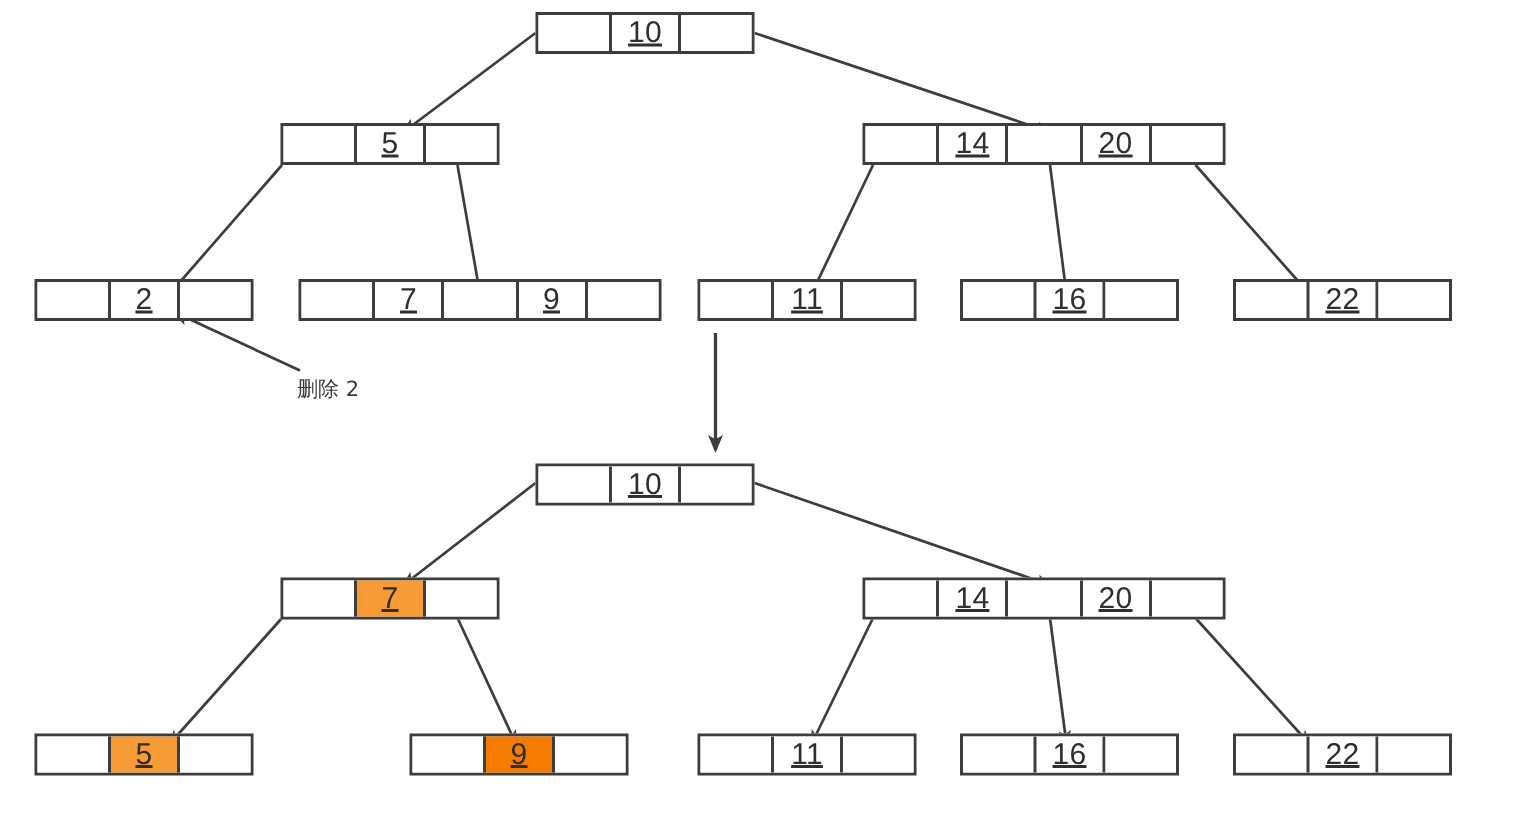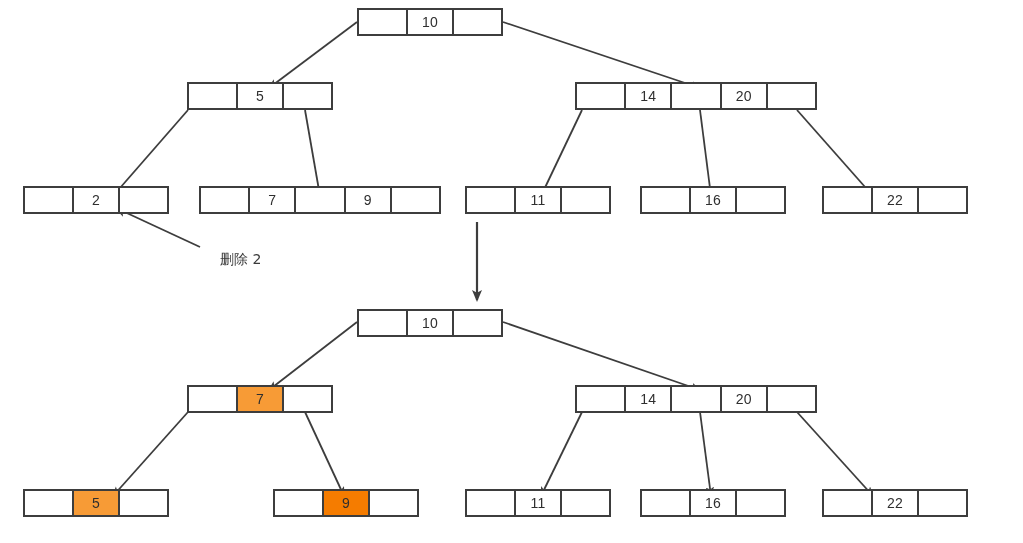--- a/index.html
+++ b/index.html
@@ -19,24 +19,25 @@
     box-sizing:border-box;
     border:2px solid #3d3d3d;
     background:#ffffff;
     height:28px;
   }
   .cell{
     box-sizing:border-box;
     display:flex;
     align-items:center;
     justify-content:center;
-    font-size:14px;
+    font-size:20px;
     color:#2f2f2f;
     background:#ffffff;
     letter-spacing:0.2px;
+    text-decoration:underline;
   }
   .cell.ptr{width:48px;}
   .cell.key{
     width:49px;
     border-left:2px solid #3d3d3d;
     border-right:2px solid #3d3d3d;
   }
   .cell.hl-light{background:#f79b36;}
   .cell.hl-strong{background:#f57c00;}
 
@@ -147,21 +148,21 @@
     <div class="cell key">16</div>
     <div class="cell ptr"></div>
   </div>
 
   <div class="node" style="left:822px;top:186px;width:146px;">
     <div class="cell ptr"></div>
     <div class="cell key">22</div>
     <div class="cell ptr"></div>
   </div>
 
-  <div class="caption" style="left:220px;top:251px;">删除 2</div>
+  <div class="caption" style="left:198px;top:251px;">删除 2</div>
 
   <div class="node" style="left:357px;top:309px;width:146px;">
     <div class="cell ptr"></div>
     <div class="cell key">10</div>
     <div class="cell ptr"></div>
   </div>
 
   <div class="node" style="left:187px;top:385px;width:146px;">
     <div class="cell ptr"></div>
     <div class="cell key hl-light">7</div>

